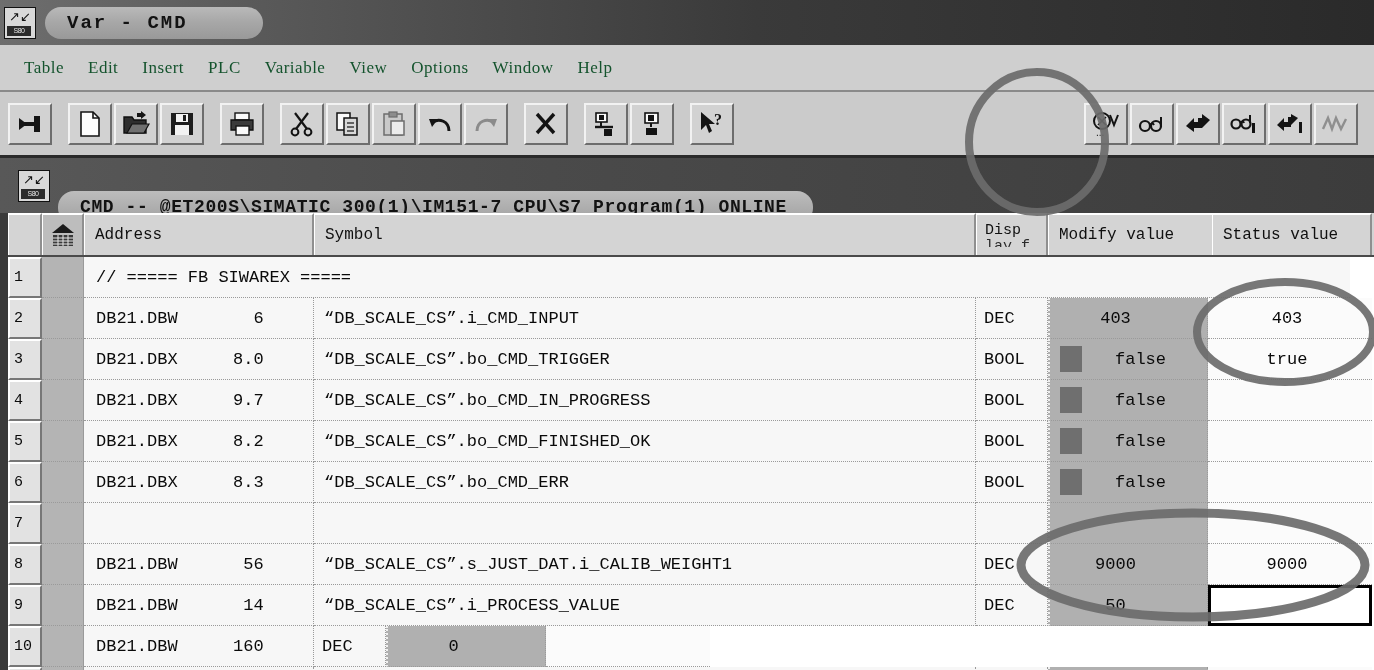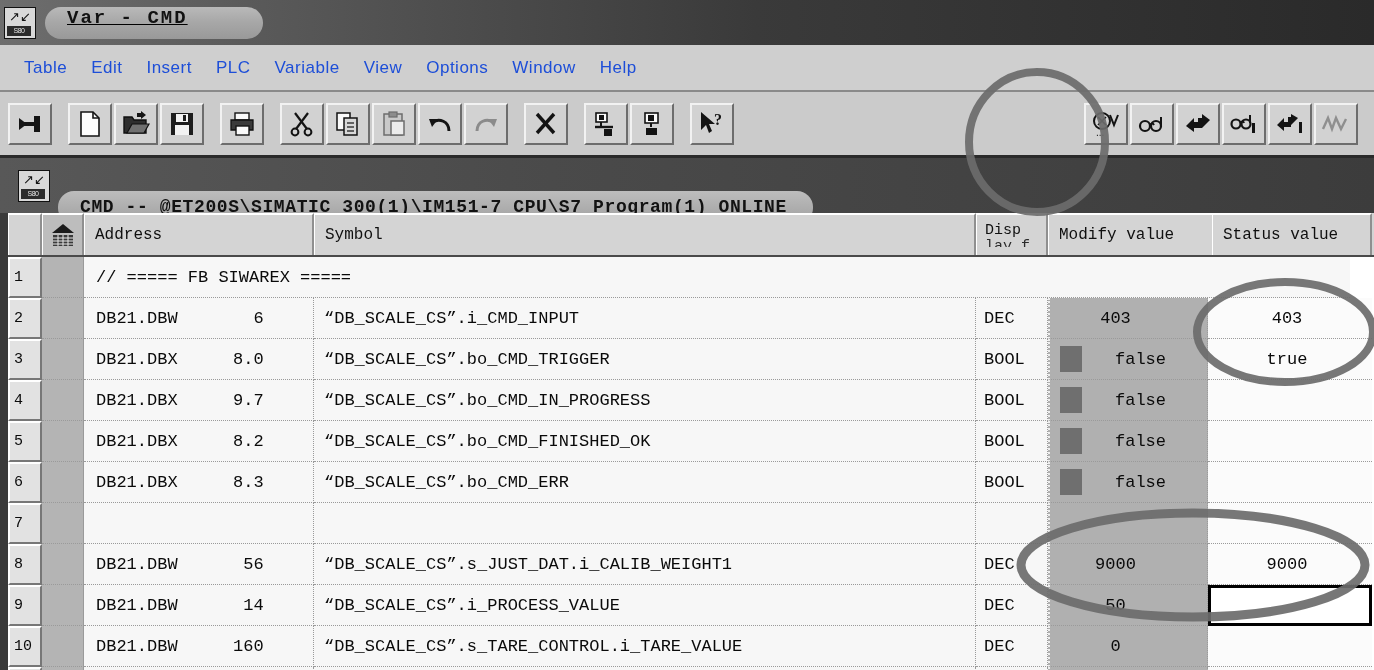--- a/index.html
+++ b/index.html
@@ -58,23 +58,23 @@
     font-family: "Liberation Sans", sans-serif;
     letter-spacing: -0.5px;
   }
   .title-pill {
     margin-left: 9px;
     height: 32px;
     min-width: 218px;
     border-radius: 16px;
     background: linear-gradient(to bottom, #b9b9b9 0%, #a8a8a8 45%, #999 100%);
     display: flex;
+    align-items: center;
     padding: 0 20px 0 22px;
     box-sizing: border-box;
-    text-decoration: underline;
   }
   .title-text {
     font-family: "Liberation Mono", monospace;
     font-size: 19px;
     font-weight: bold;
     color: #121212;
     letter-spacing: 2px;
     white-space: nowrap;
   }
 
@@ -84,23 +84,23 @@
     left: 0; top: 45px;
     width: 1374px; height: 47px;
     background: #cfcfcf;
     border-bottom: 2px solid #8a8a8a;
     display: flex;
     align-items: center;
     padding-left: 12px;
     box-sizing: border-box;
   }
   .menu-item {
-    font-family: Liberation Sans, sans-serif;
+    font-family: Liberation Serif, serif;
     font-size: 17px;
-    color: #1d4ed8;
+    color: #14532d;
     padding: 3px 12px;
     white-space: nowrap;
     letter-spacing: 0.5px;
   }
 
   
   .toolbar {
     position: absolute;
     left: 0; top: 92px;
     width: 1374px; height: 66px;
@@ -702,21 +702,20 @@
       </div>
     </div>
 
     <div class="trow">
       <div class="tcell rownum c-rownum">10</div>
       <div class="tcell mark c-mark"></div>
       <div class="tcell addr c-addr">
         <span class="a-name">DB21.DBW</span>
         <span class="a-off">160</span>
       </div>
-      <div class="tcell sym c-sym">“DB_SCALE_CS”.s_TARE_CONTROL.i_TARE_VALUE</div>
       <div class="tcell disp c-disp">DEC</div>
       <div class="tcell status c-status">
         <span class="sval nopad">0</span>
       </div>
       <div class="tcell modify c-modify">
         <span class="mval"></span>
       </div>
     </div>
 
     <div class="trow" style="height:12px">

